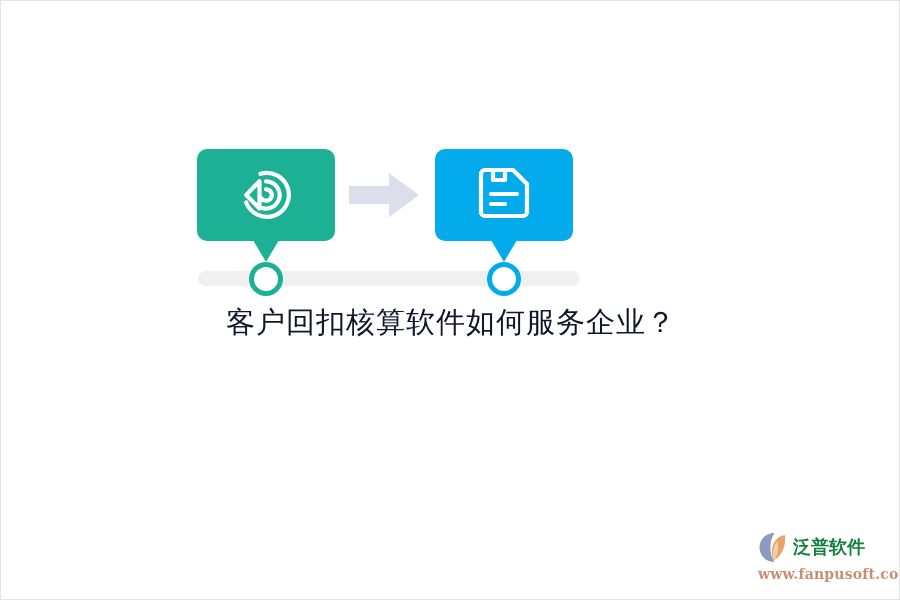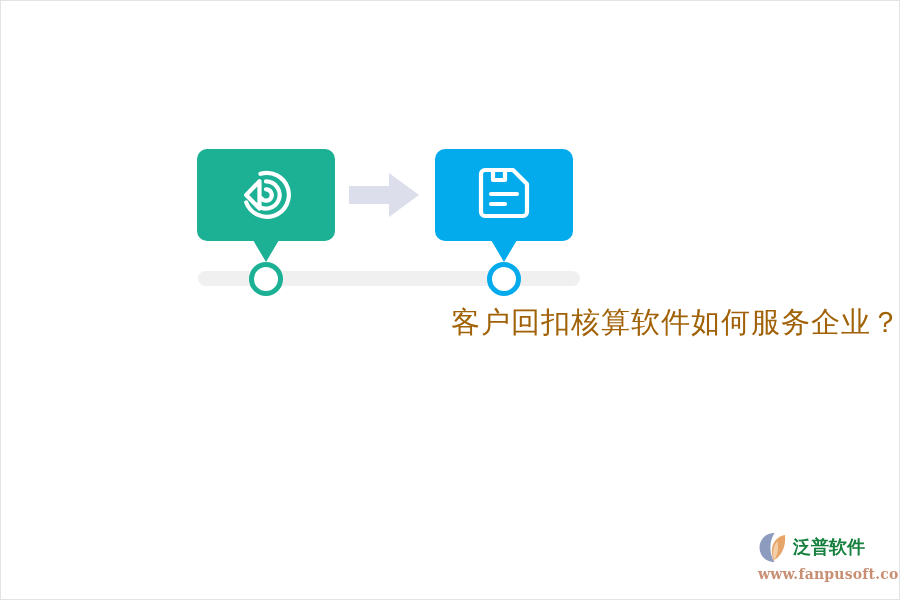--- a/index.html
+++ b/index.html
@@ -104,26 +104,26 @@
     left: 486px; top: 261px;
     border: 5px solid #03abed;
   }
 
   
   #headline {
     position: absolute;
     left: 0;
     top: 300px;
     width: 900px;
-    text-align: right;
+    text-align: center;
     font-family: "DejaVu Serif", "Liberation Serif", serif;
     font-size: 29px;
     line-height: 42px;
     letter-spacing: 1px;
-    color: #a16207;
+    color: #0f172a;
     white-space: nowrap;
   }
   #headline .hl-line { display: block; }
 
   
   #watermark {
     position: absolute;
     right: 10px;
     bottom: 12px;
     width: 132px;

